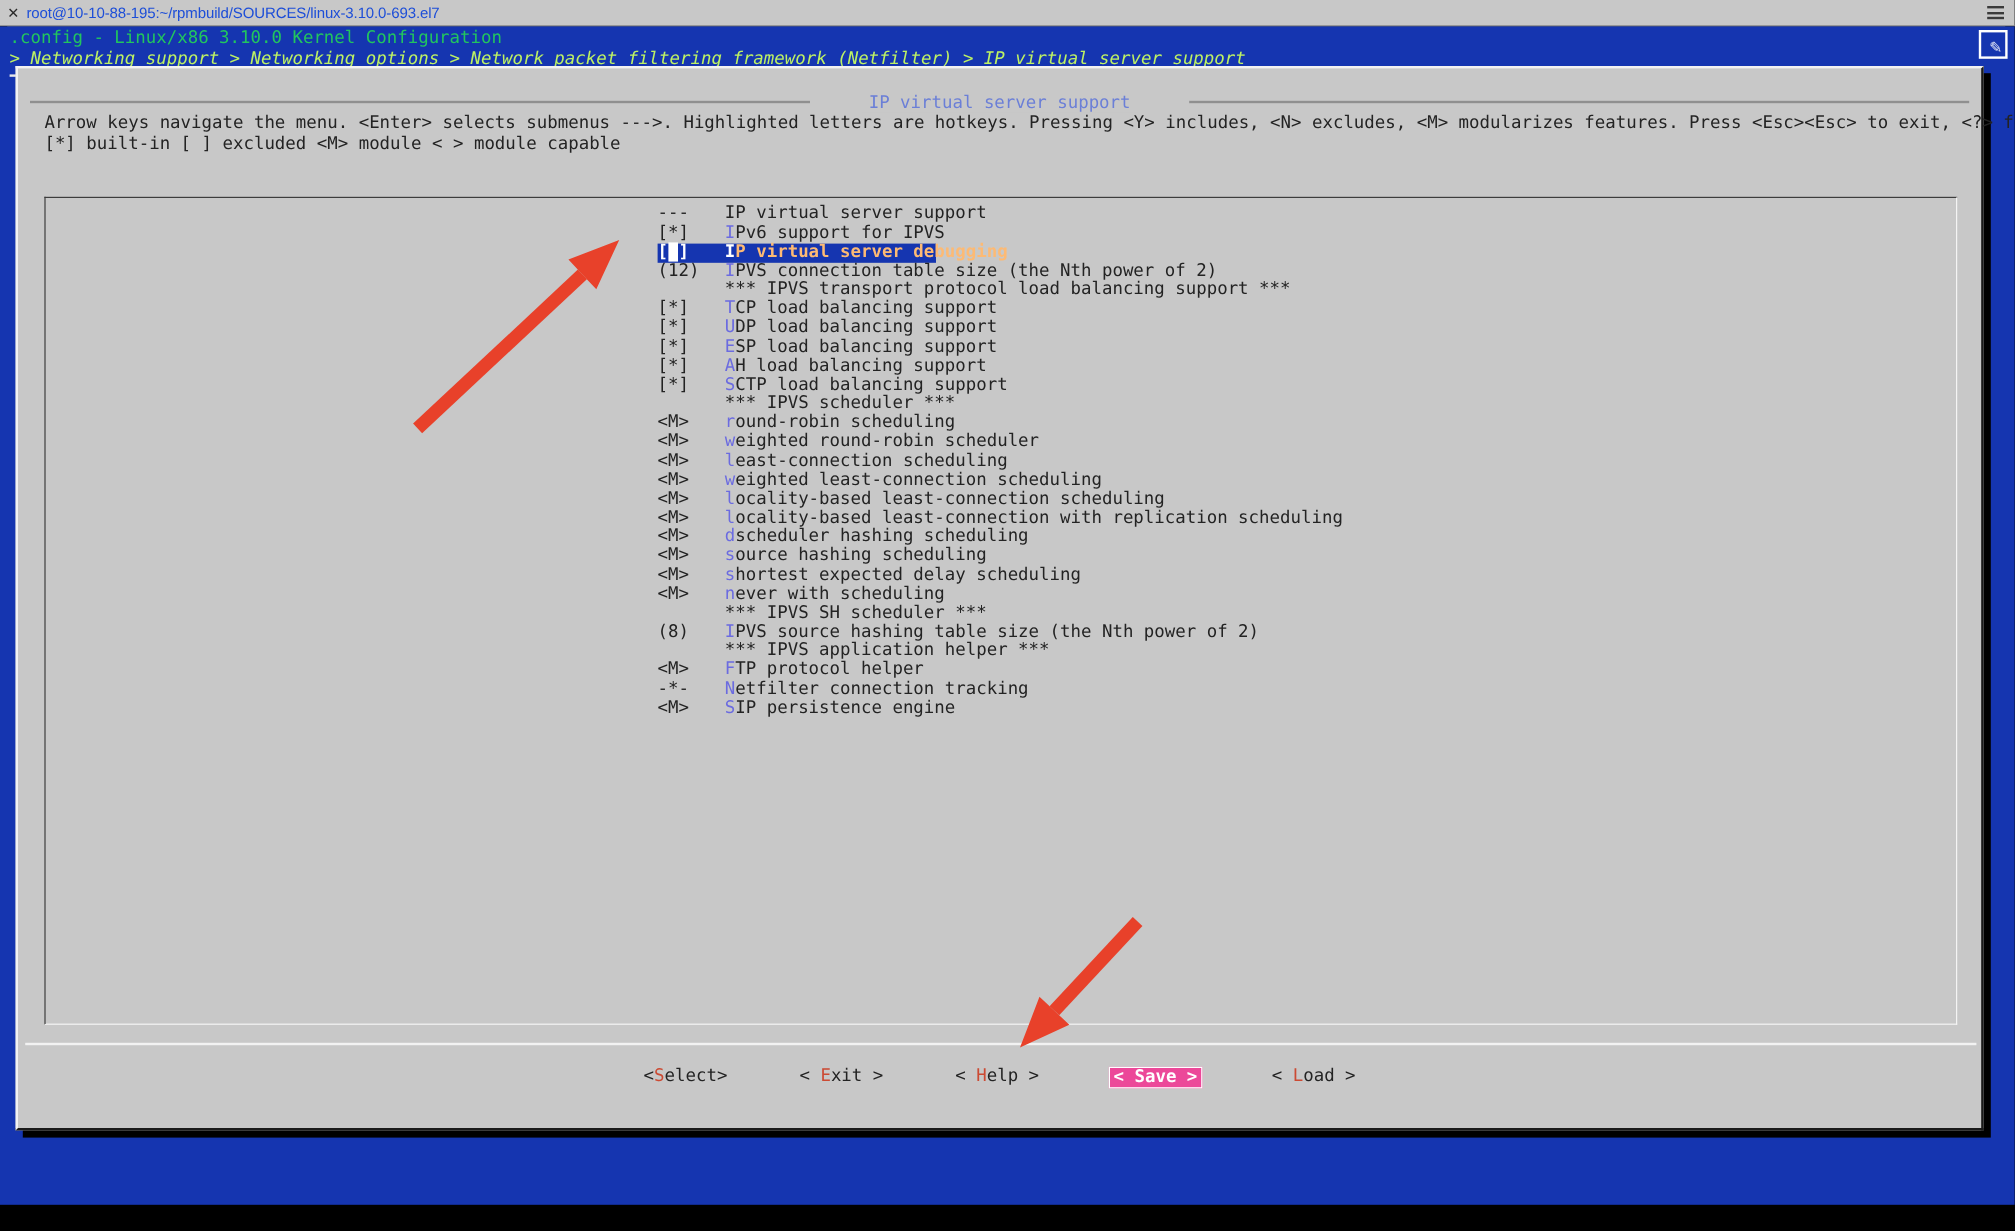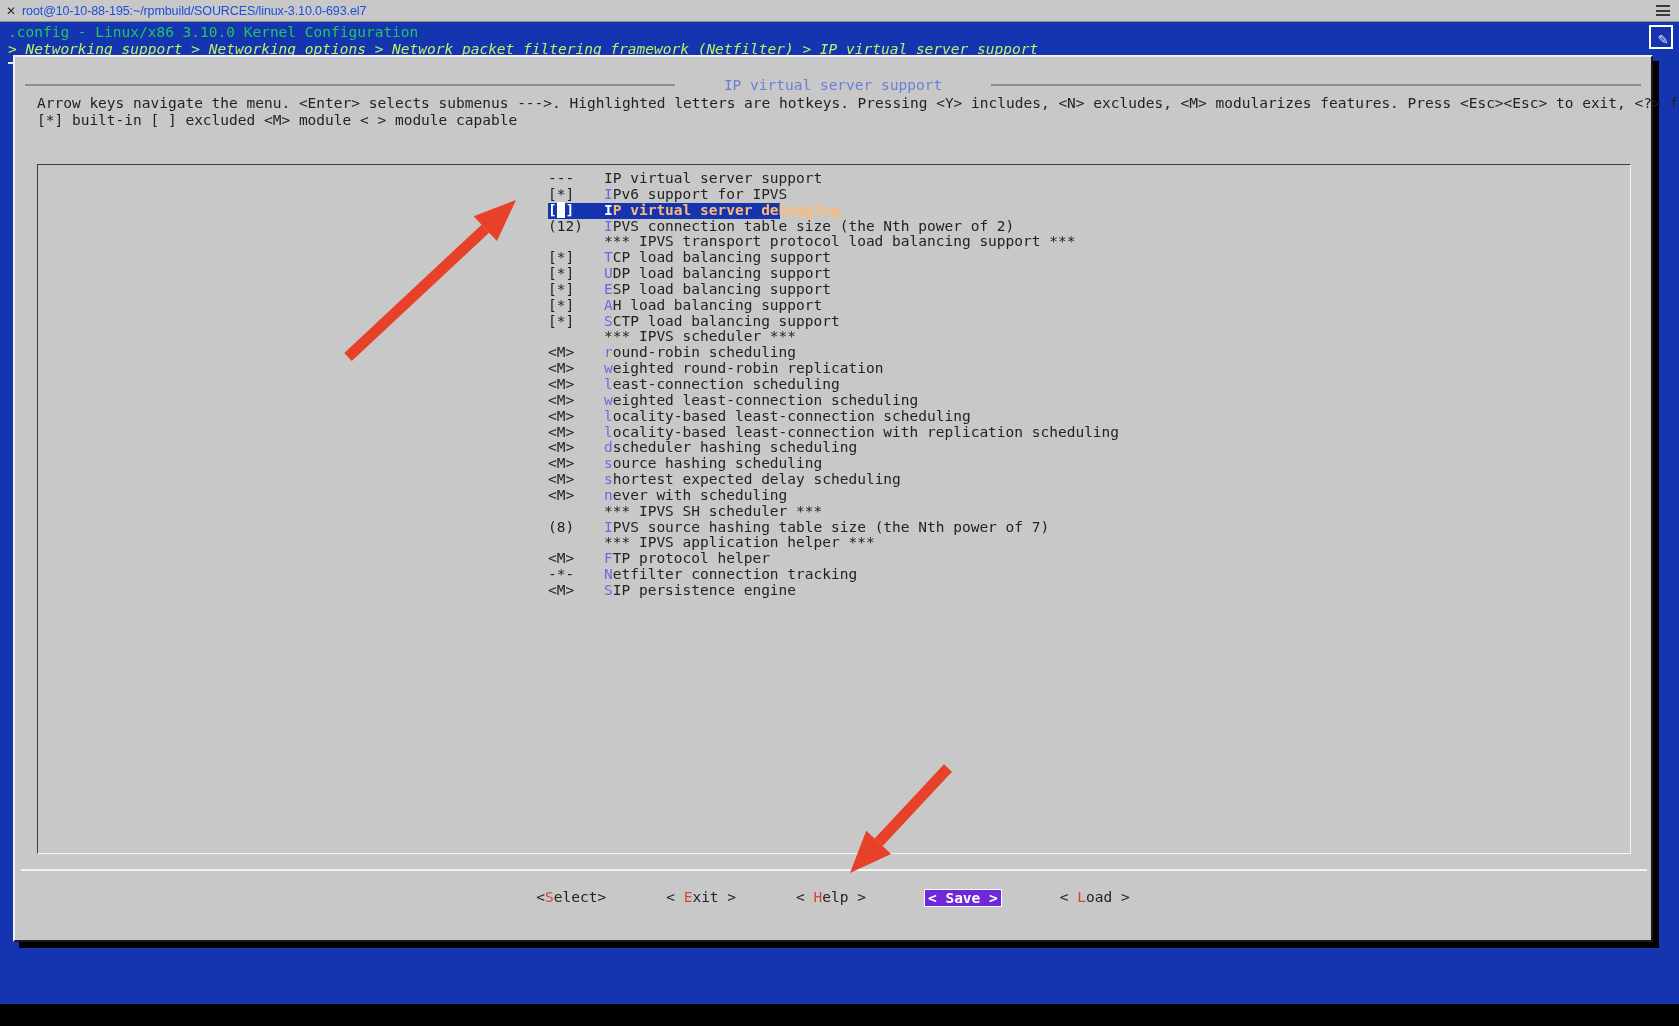--- a/index.html
+++ b/index.html
@@ -192,21 +192,21 @@
     gap: 56px;
   }
   .btn {
     font-size: 14.5px;
     color: #232323;
     white-space: pre;
     padding: 0 2px;
   }
   .btn .bhot { color: #cc4a33; }
   .btn.active {
-    background: #6d28d9;
+    background: #ec4899;
     color: #ffffff;
     font-weight: bold;
     border: 1.5px solid #ffffff;
     padding: 0 3px;
   }
   .btn.active .bhot { color: #ffffff; }
 
   
   .arrow { position: absolute; pointer-events: none; }
 
@@ -277,31 +277,31 @@
             <div class="row selected"><span class="mark">[<span class="cursorblk"> </span>]</span><span class="hot">I</span><span class="lbl">P virtual server debugging</span></div>
             <div class="row"><span class="mark">(12)</span><span class="hot">I</span><span class="lbl">PVS connection table size (the Nth power of 2)</span></div>
             <div class="row comment"><span class="mark"></span><span class="lbl">*** IPVS transport protocol load balancing support ***</span></div>
             <div class="row"><span class="mark">[*]</span><span class="hot">T</span><span class="lbl">CP load balancing support</span></div>
             <div class="row"><span class="mark">[*]</span><span class="hot">U</span><span class="lbl">DP load balancing support</span></div>
             <div class="row"><span class="mark">[*]</span><span class="hot">E</span><span class="lbl">SP load balancing support</span></div>
             <div class="row"><span class="mark">[*]</span><span class="hot">A</span><span class="lbl">H load balancing support</span></div>
             <div class="row"><span class="mark">[*]</span><span class="hot">S</span><span class="lbl">CTP load balancing support</span></div>
             <div class="row comment"><span class="mark"></span><span class="lbl">*** IPVS scheduler ***</span></div>
             <div class="row"><span class="mark">&lt;M&gt;</span><span class="hot">r</span><span class="lbl">ound-robin scheduling</span></div>
-            <div class="row"><span class="mark">&lt;M&gt;</span><span class="hot">w</span><span class="lbl">eighted round-robin replication</span></div>
+            <div class="row"><span class="mark">&lt;M&gt;</span><span class="hot">w</span><span class="lbl">eighted round-robin scheduler</span></div>
             <div class="row"><span class="mark">&lt;M&gt;</span><span class="hot">l</span><span class="lbl">east-connection scheduling</span></div>
             <div class="row"><span class="mark">&lt;M&gt;</span><span class="hot">w</span><span class="lbl">eighted least-connection scheduling</span></div>
             <div class="row"><span class="mark">&lt;M&gt;</span><span class="hot">l</span><span class="lbl">ocality-based least-connection scheduling</span></div>
             <div class="row"><span class="mark">&lt;M&gt;</span><span class="hot">l</span><span class="lbl">ocality-based least-connection with replication scheduling</span></div>
             <div class="row"><span class="mark">&lt;M&gt;</span><span class="hot">d</span><span class="lbl">scheduler hashing scheduling</span></div>
             <div class="row"><span class="mark">&lt;M&gt;</span><span class="hot">s</span><span class="lbl">ource hashing scheduling</span></div>
             <div class="row"><span class="mark">&lt;M&gt;</span><span class="hot">s</span><span class="lbl">hortest expected delay scheduling</span></div>
             <div class="row"><span class="mark">&lt;M&gt;</span><span class="hot">n</span><span class="lbl">ever with scheduling</span></div>
             <div class="row comment"><span class="mark"></span><span class="lbl">*** IPVS SH scheduler ***</span></div>
-            <div class="row"><span class="mark">(8)</span><span class="hot">I</span><span class="lbl">PVS source hashing table size (the Nth power of 7)</span></div>
+            <div class="row"><span class="mark">(8)</span><span class="hot">I</span><span class="lbl">PVS source hashing table size (the Nth power of 2)</span></div>
             <div class="row comment"><span class="mark"></span><span class="lbl">*** IPVS application helper ***</span></div>
             <div class="row"><span class="mark">&lt;M&gt;</span><span class="hot">F</span><span class="lbl">TP protocol helper</span></div>
             <div class="row"><span class="mark">-*-</span><span class="hot">N</span><span class="lbl">etfilter connection tracking</span></div>
             <div class="row"><span class="mark">&lt;M&gt;</span><span class="hot">S</span><span class="lbl">IP persistence engine</span></div>
           </div>
       </div>
 
       <div id="btnbar-sep"></div>
       <div id="btnbar">
           <div class="btn"><span>&lt;</span><span class="bhot">S</span><span>elect&gt;</span></div>

